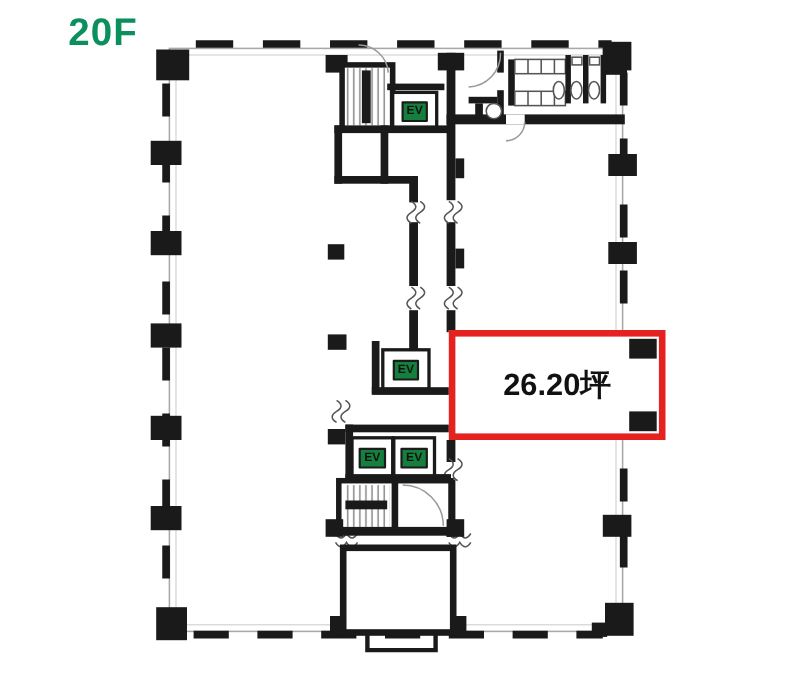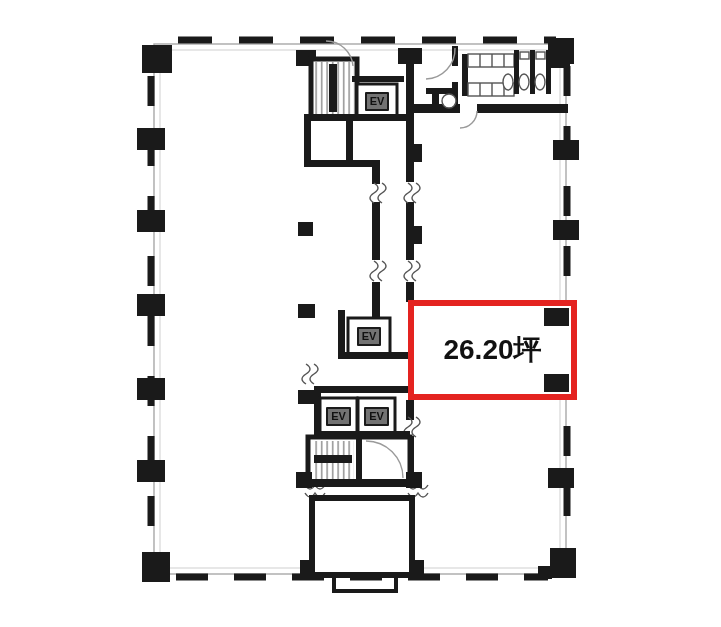--- a/index.html
+++ b/index.html
@@ -18,41 +18,42 @@
   .ol{fill:none;stroke:#1a1a1a;}
   .thin{fill:none;stroke:#a8a8a8;stroke-width:1.4;}
   .thin2{fill:none;stroke:#cfcfcf;stroke-width:1;}
   .dash{fill:none;stroke:#1a1a1a;stroke-width:7;}
   .arc{fill:none;stroke:#9a9a9a;stroke-width:1.4;}
   .sq{fill:none;stroke:#555;stroke-width:1.4;}
   .fix{fill:#ffffff;stroke:#555;stroke-width:1.4;}
   
   .ev-cell{position:absolute;display:flex;align-items:center;justify-content:center;}
   .ev-chip{
-    border:2px solid #1b1b1b;background:#737373;color:#111;
+    border:2px solid #1b1b1b;background:#15803d;color:#111;
     font-size:11px;font-weight:bold;line-height:1;padding:2px 3px;border-radius:1px;
   }
   
   .highlight-box{
-    position:absolute;left:408px;top:300px;width:169px;height:100px;
+    position:absolute;left:408px;top:300px;width:197px;height:100px;
     box-sizing:border-box;border:6px solid var(--highlight-border,#e42320);
     background:#fff;display:flex;flex-direction:column;align-items:center;
     justify-content:center;gap:1px;z-index:5;
   }
   .corner-sq{position:absolute;width:25px;height:18px;background:#1a1a1a;}
   .corner-sq.tr{top:2px;right:2px;}
   .corner-sq.br{bottom:2px;right:2px;}
   .area-text{font-size:28px;font-weight:800;color:#111;}
   .date-text{font-size:23px;color:#1e1e1e;}
 </style>
 </head>
 <body>
 
 <div class="stage">
 
+  <div class="floor-label">20F</div>
 
   <svg class="plan" width="721" height="627" viewBox="0 0 721 627">
     <defs>
       <pattern id="treads" width="5.5" height="10" patternUnits="userSpaceOnUse">
         <path d="M2.7,0 V10" stroke="#5a5a5a" stroke-width="1"></path>
       </pattern>
     </defs>
 
     <g>
       <rect class="thin" x="154" y="44" width="412" height="530"></rect>

